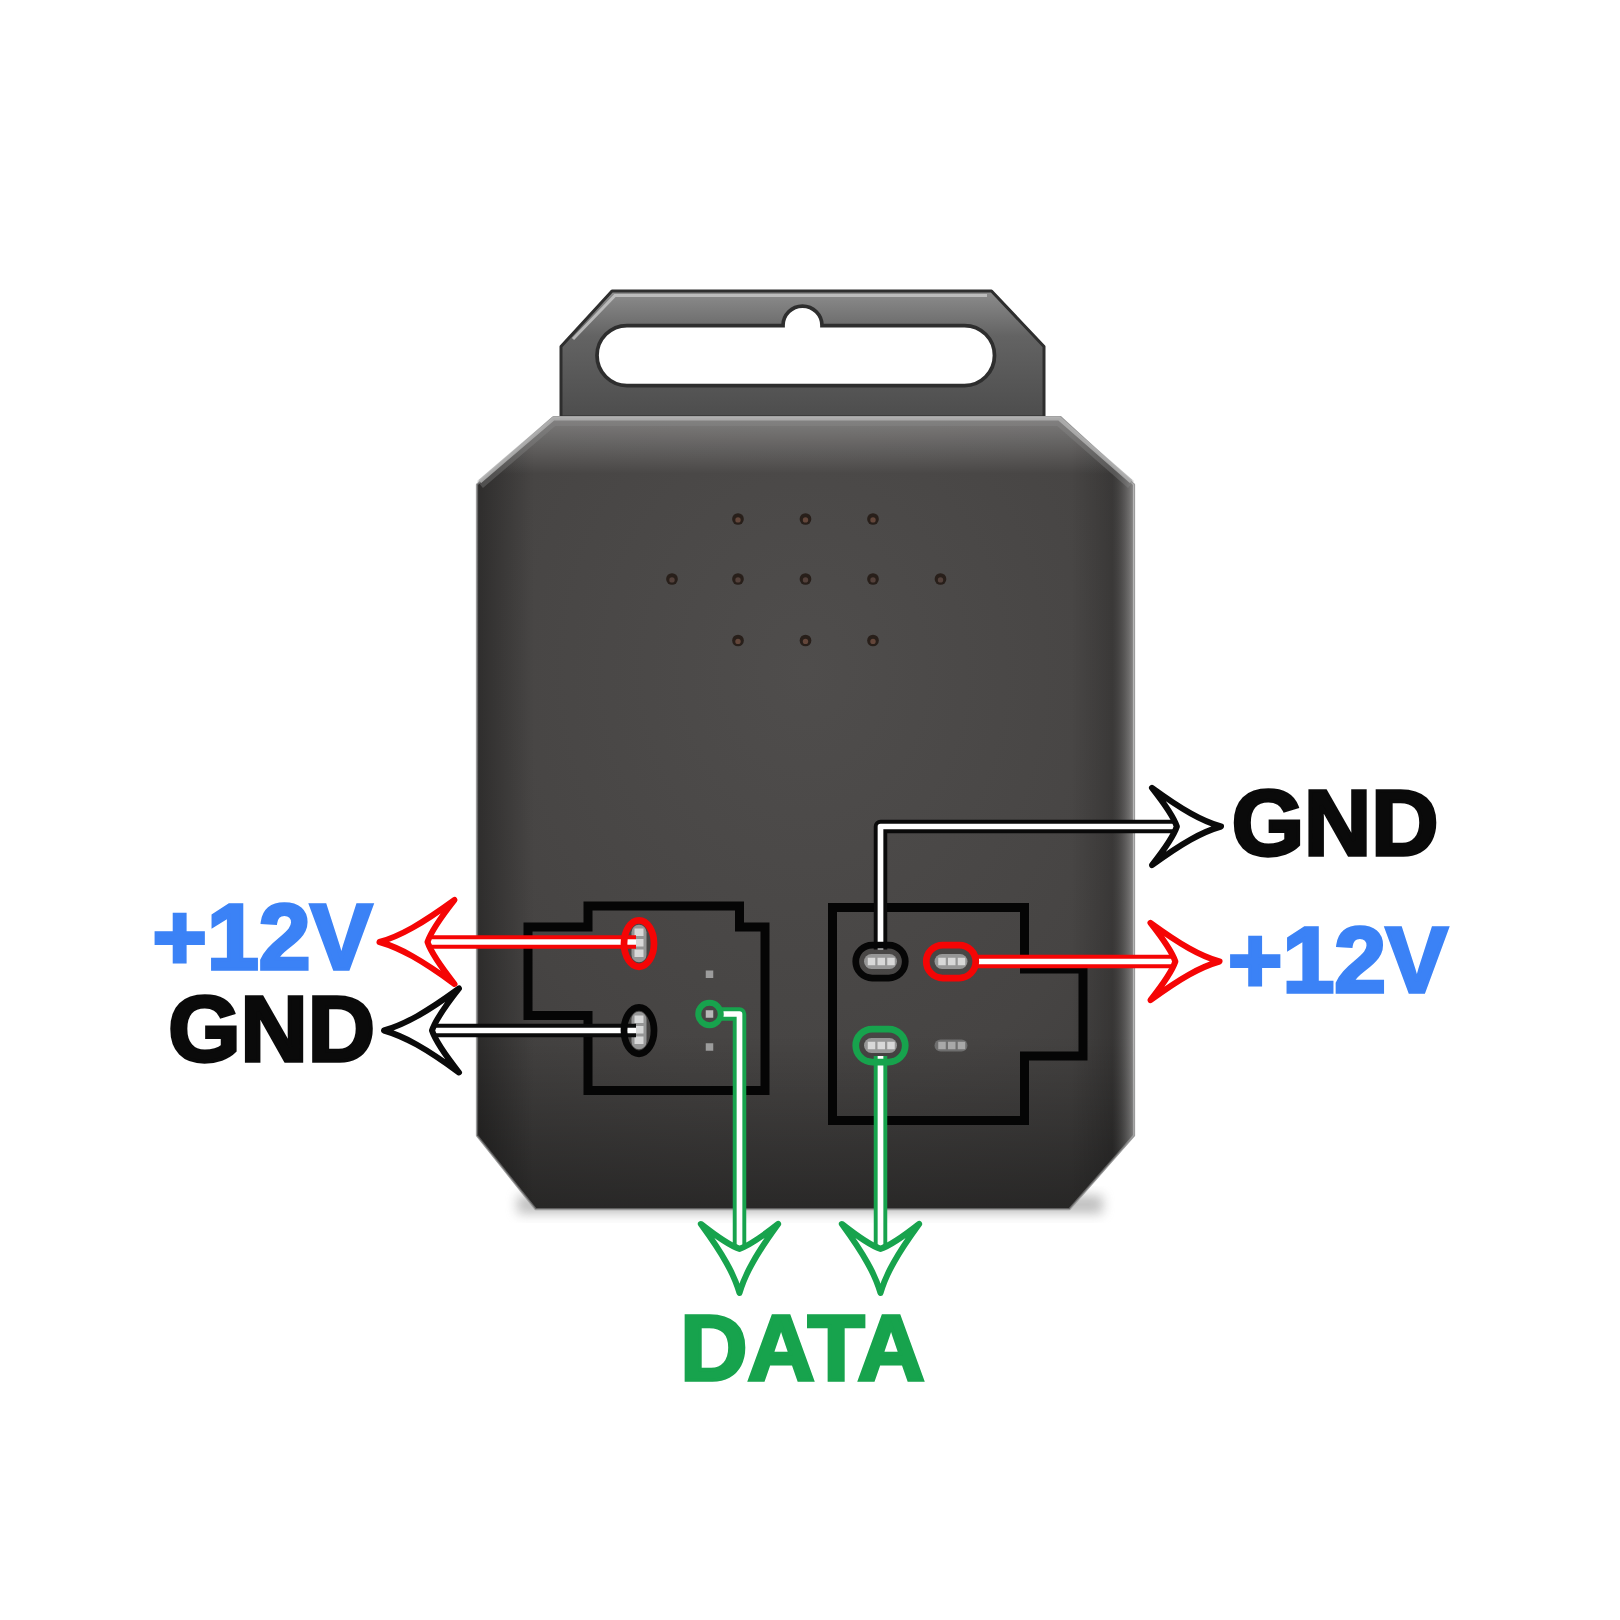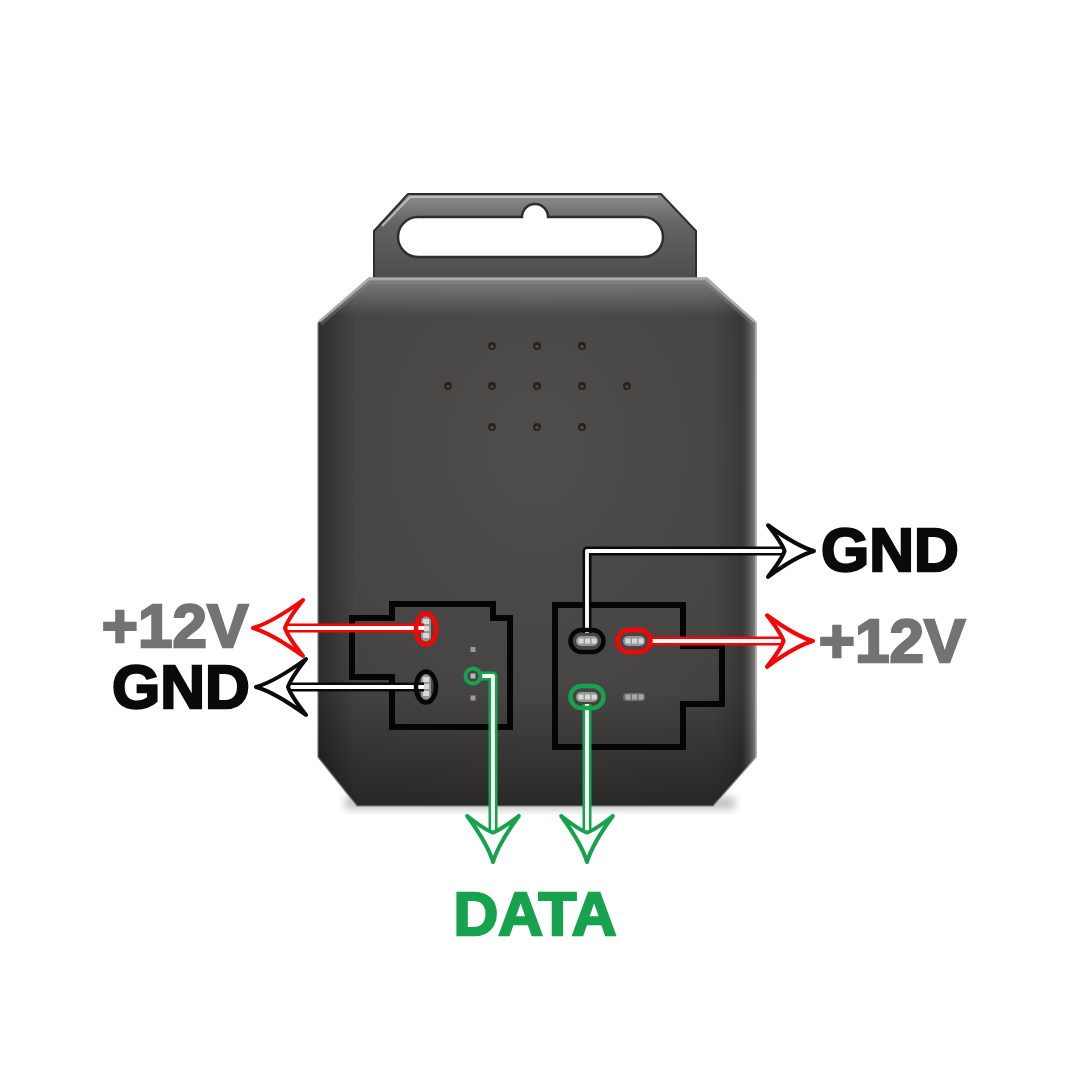--- a/index.html
+++ b/index.html
@@ -10,23 +10,23 @@
     position:absolute;
     transform:translate(-50%,-50%);
     font-family:Liberation Sans, sans-serif;
     font-weight:900;
     font-size:62px;
     line-height:1;
     letter-spacing:0px;
     white-space:nowrap;
     -webkit-text-stroke:2.4px currentColor;
   }
-  .lbl-power{color:#737373;}
+  .lbl-power{color:#3b82f6;}
   .lbl-ground{color:#0a0a0a;}
-  .lbl-data{color:#17a34d;margin-top:14px;}
+  .lbl-data{color:#17a34d;}
 </style>
 </head>
 <body>
 
 <div id="stage">
 
   <svg width="1080" height="1080" viewBox="0 0 1080 1080">
     <defs>
       <linearGradient id="gradTab" x1="0" y1="194" x2="0" y2="280" gradientUnits="userSpaceOnUse">
         <stop offset="0" stop-color="#8d8d8d"></stop>

